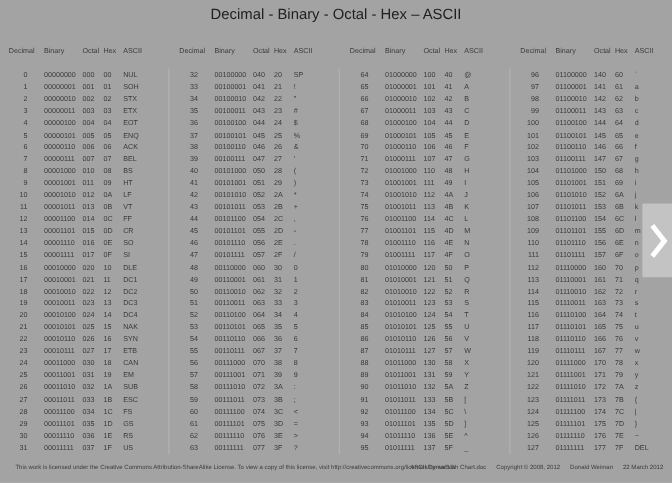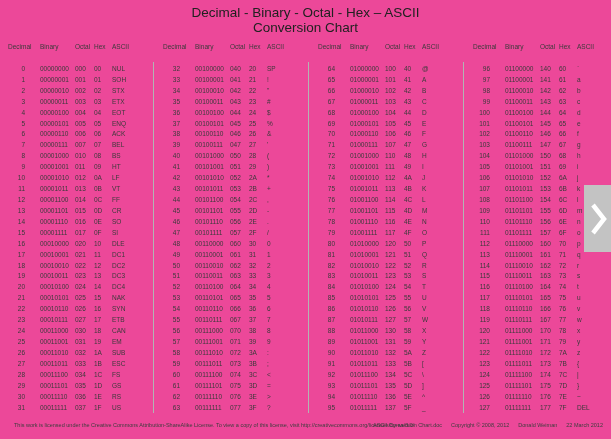--- a/index.html
+++ b/index.html
@@ -1,17 +1,17 @@
 <!DOCTYPE html>
 <html><head>
 <meta charset="utf-8">
 <style>
   html,body{margin:0;padding:0;}
   body{width:611px;height:439px;background:#fff;font-family:"Liberation Sans",sans-serif;overflow:hidden;}
-  .page{position:relative;width:611px;height:439px;background:#ec4899;overflow:hidden;}
+  .page{position:relative;width:611px;height:439px;background:#a3a3a3;overflow:hidden;}
   .title{position:absolute;top:5px;left:0;width:611px;text-align:center;color:#212121;font-size:13.5px;line-height:15px;}
   .chart{position:absolute;top:40px;left:0;width:611px;height:380px;}
   .group{position:absolute;top:0;width:148px;}
   .g-row{display:grid;grid-template-columns:17px 50px 19px 18px 1fr;height:10.93px;align-items:center;font-size:6.5px;color:#3a3a3a;white-space:nowrap;}
   .g-head{height:12px;}
   .g-body{margin-top:11px;}
   .c{display:block;white-space:nowrap;}
   .c0{text-align:right;}
   .c1{padding-left:15px;}
   .divider{position:absolute;top:62px;width:1px;height:351px;background:#b3b3b3;}
@@ -19,21 +19,20 @@
   .footer-right{position:absolute;top:422px;right:8px;display:flex;gap:9px;font-size:5.5px;color:#3d3d3d;white-space:nowrap;}
   .next-btn{position:absolute;left:584px;top:185px;width:27px;height:67px;background:#c3c3c3;display:flex;align-items:center;justify-content:center;cursor:pointer;border:none;padding:0;}
 </style>
 </head>
 <body>
 
 <div class="page">
 
   <div class="title">
     <div>Decimal - Binary - Octal - Hex – ASCII</div>
-    <div>Conversion Chart</div>
   </div>
 
   <div class="chart">
       <div class="group" style="left: 8px;">
         <div class="g-row g-head">
           <span class="c c0">Decimal</span>
           <span class="c c1">Binary</span>
           <span class="c c2">Octal</span>
           <span class="c c3">Hex</span>
           <span class="c c4">ASCII</span>

